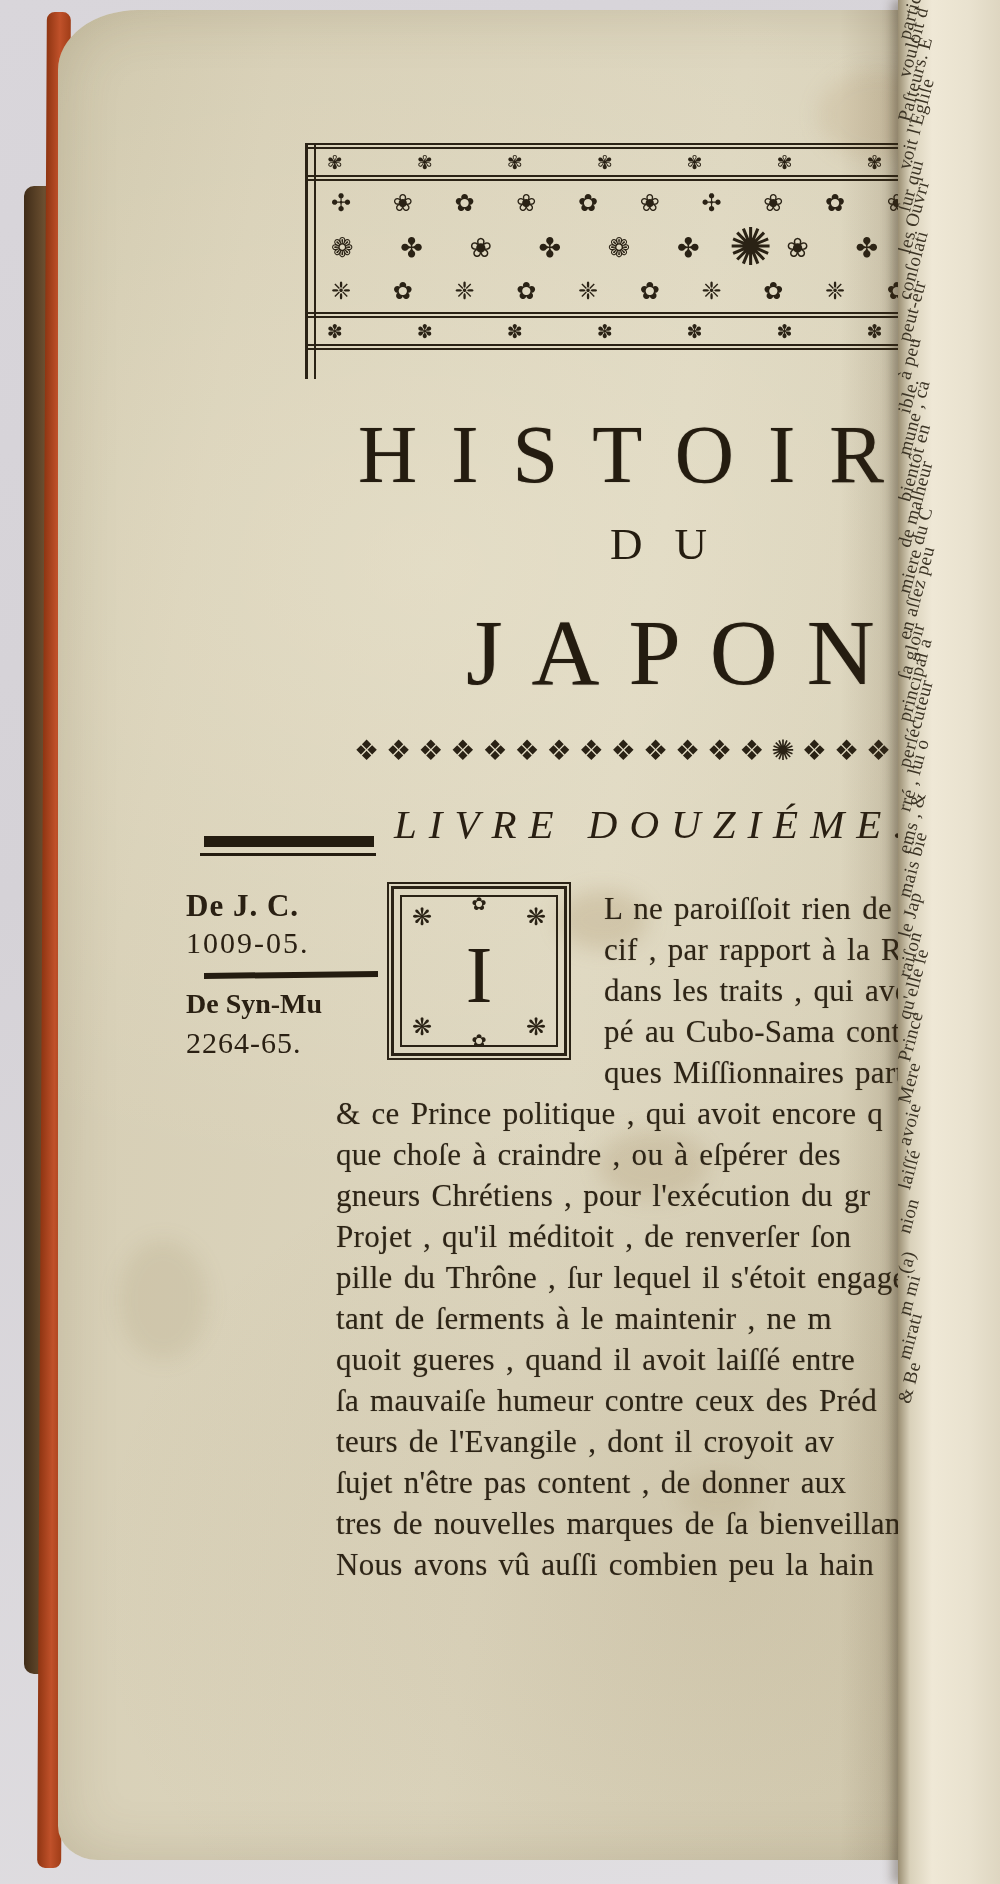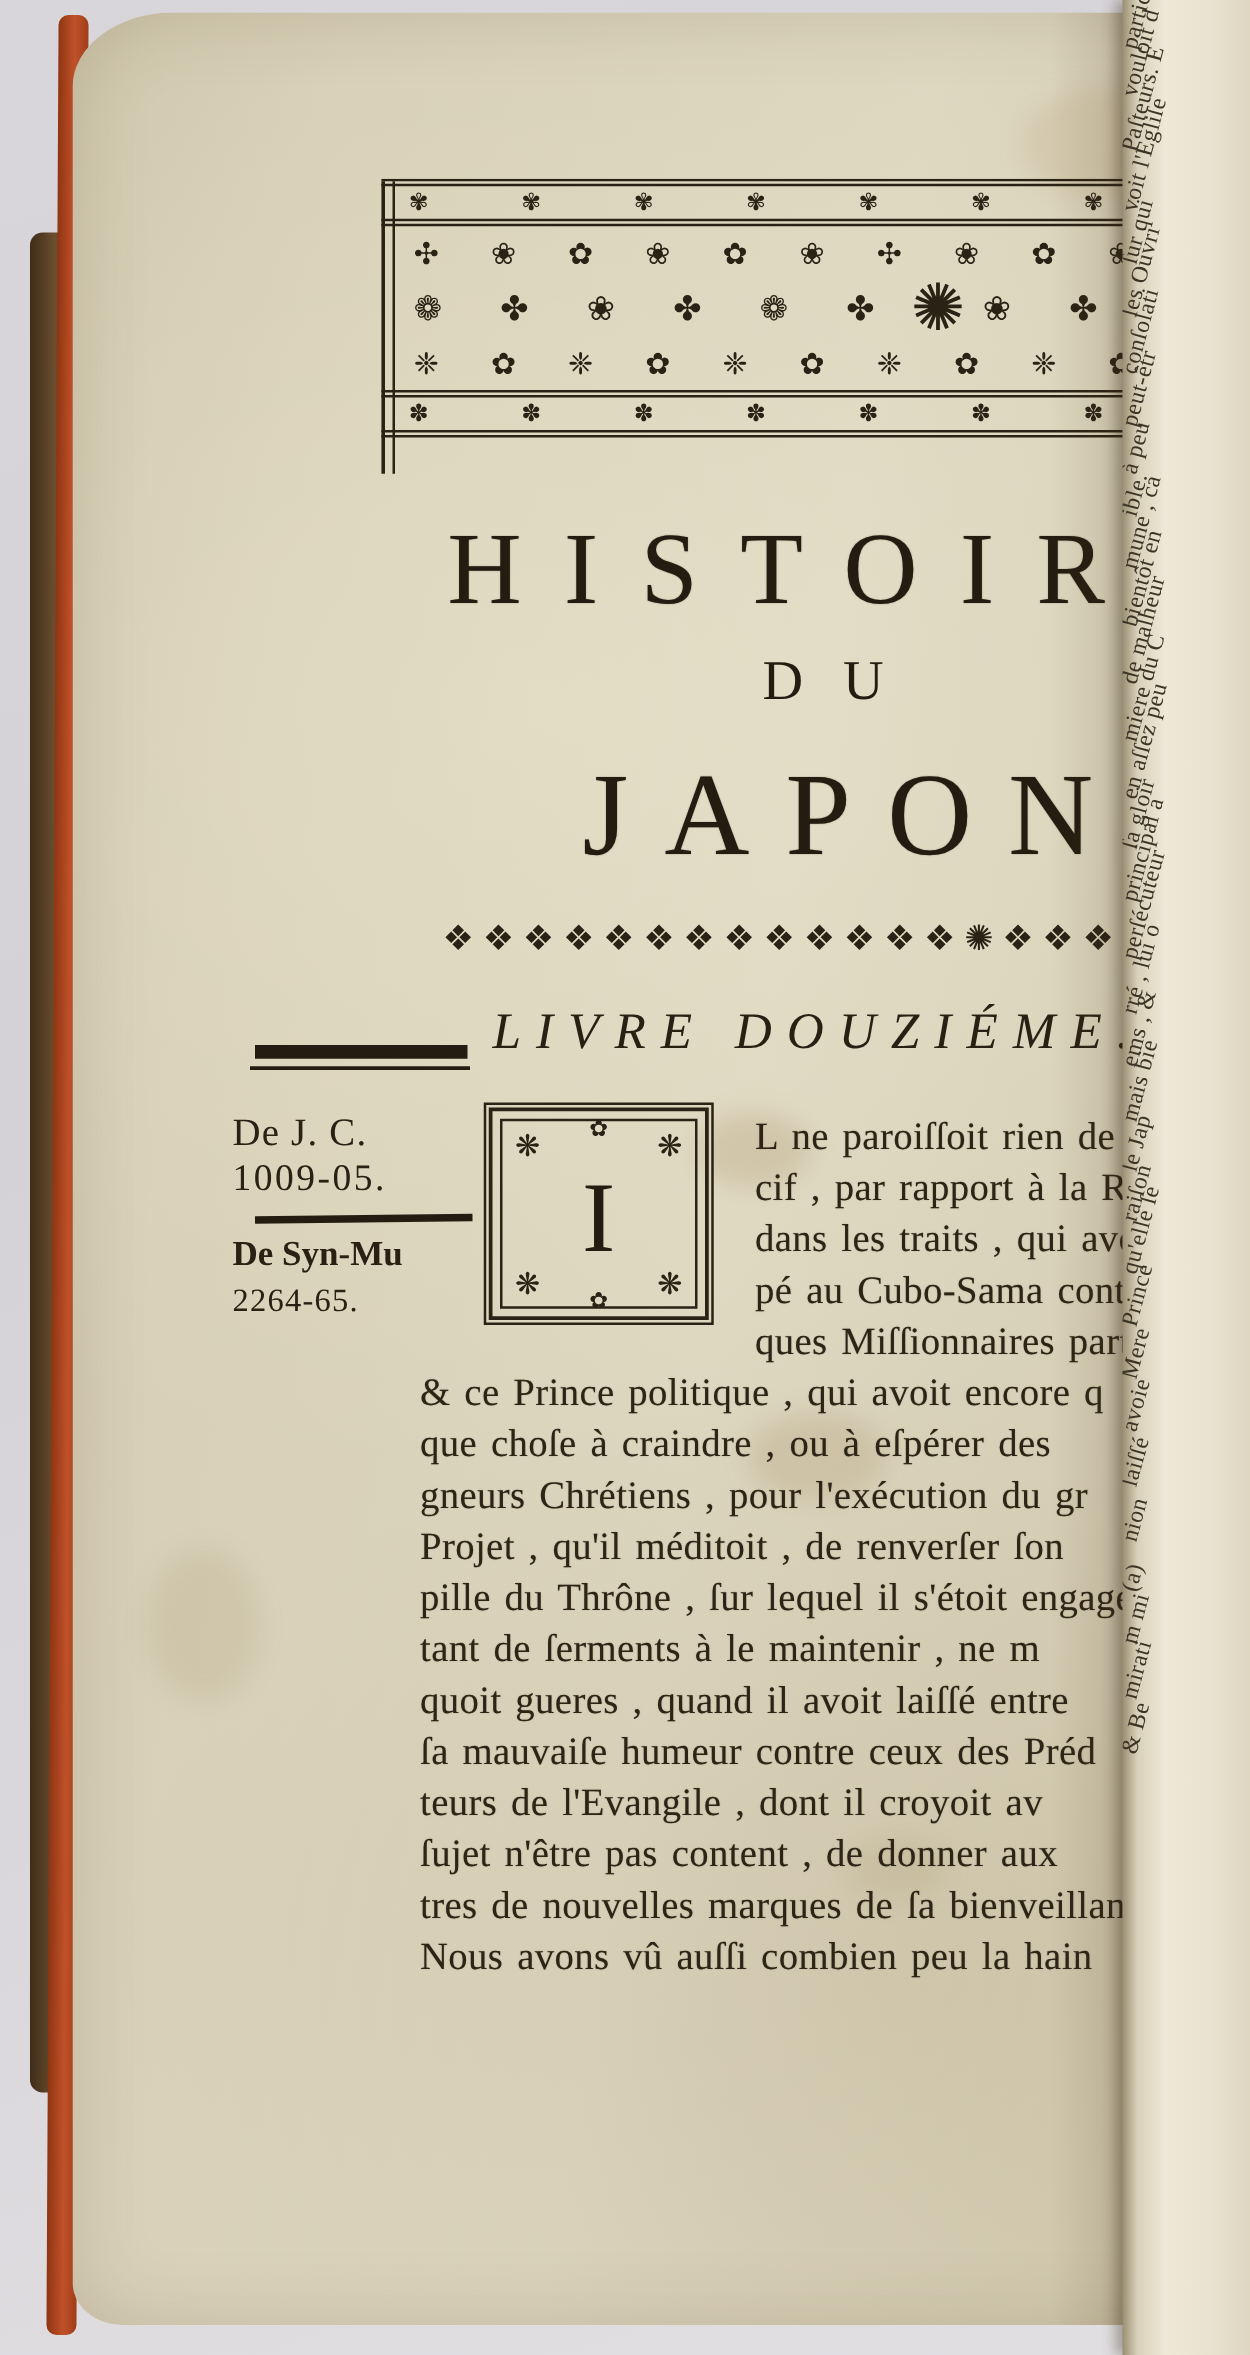--- a/index.html
+++ b/index.html
@@ -46,25 +46,25 @@
   .title3{position:absolute;left:408px;top:588px;font-size:94px;letter-spacing:29px;white-space:nowrap;
     color:#241c10;text-shadow:0 0 1px rgba(40,30,16,.55);}
   .sepband{position:absolute;left:296px;top:724px;width:600px;font-size:28px;letter-spacing:7px;
     font-family:"DejaVu Sans",sans-serif;color:#2a2215;white-space:nowrap;overflow:hidden;}
   .chapter{position:absolute;left:336px;top:790px;font-size:41px;font-style:italic;letter-spacing:12px;
     white-space:nowrap;color:#291f12;}
   
   .mrule-thick{position:absolute;left:146px;top:826px;width:170px;height:11px;background:#241c10;}
   .mrule-thin{position:absolute;left:142px;top:843px;width:176px;height:3px;background:#241c10;}
   .mnote{position:absolute;left:128px;width:200px;white-space:nowrap;color:#2a2013;}
-  .mnote-l1{top:878px;font-size:31px;font-weight:400;letter-spacing:1px;}
+  .mnote-l1{top:878px;font-size:31px;font-weight:700;letter-spacing:1px;}
   .mnote-l2{top:916px;font-size:30px;letter-spacing:2px;}
   .mrule-mid{position:absolute;left:146px;top:962px;width:174px;height:6px;background:#241c10;transform:rotate(-.6deg);}
   .mnote-l3{top:978px;font-size:28px;font-weight:700;}
-  .mnote-l4{top:1016px;font-size:26px;letter-spacing:1px;}
+  .mnote-l4{top:1016px;font-size:30px;letter-spacing:1px;}
   
   .dropcap{position:absolute;left:333px;top:876px;width:176px;height:170px;border:3px solid #2a2215;
     box-shadow:0 0 0 2px var(--paper-hi),0 0 0 4px #2a2215;}
   .dropcap::before{content:"";position:absolute;inset:6px;border:2px solid #2a2215;}
   .dc-letter{position:absolute;left:0;right:0;top:46px;text-align:center;font-size:80px;line-height:80px;color:#241c10;}
   .dc-orn{position:absolute;font-family:"DejaVu Sans",sans-serif;color:#2a2215;font-size:24px;}
   .dc-tl{left:18px;top:14px;} .dc-tr{right:18px;top:14px;}
   .dc-bl{left:18px;bottom:12px;} .dc-br{right:18px;bottom:12px;}
   .dc-tc{left:50%;top:4px;transform:translateX(-50%);font-size:18px;}
   .dc-bc{left:50%;bottom:2px;transform:translateX(-50%);font-size:18px;}

